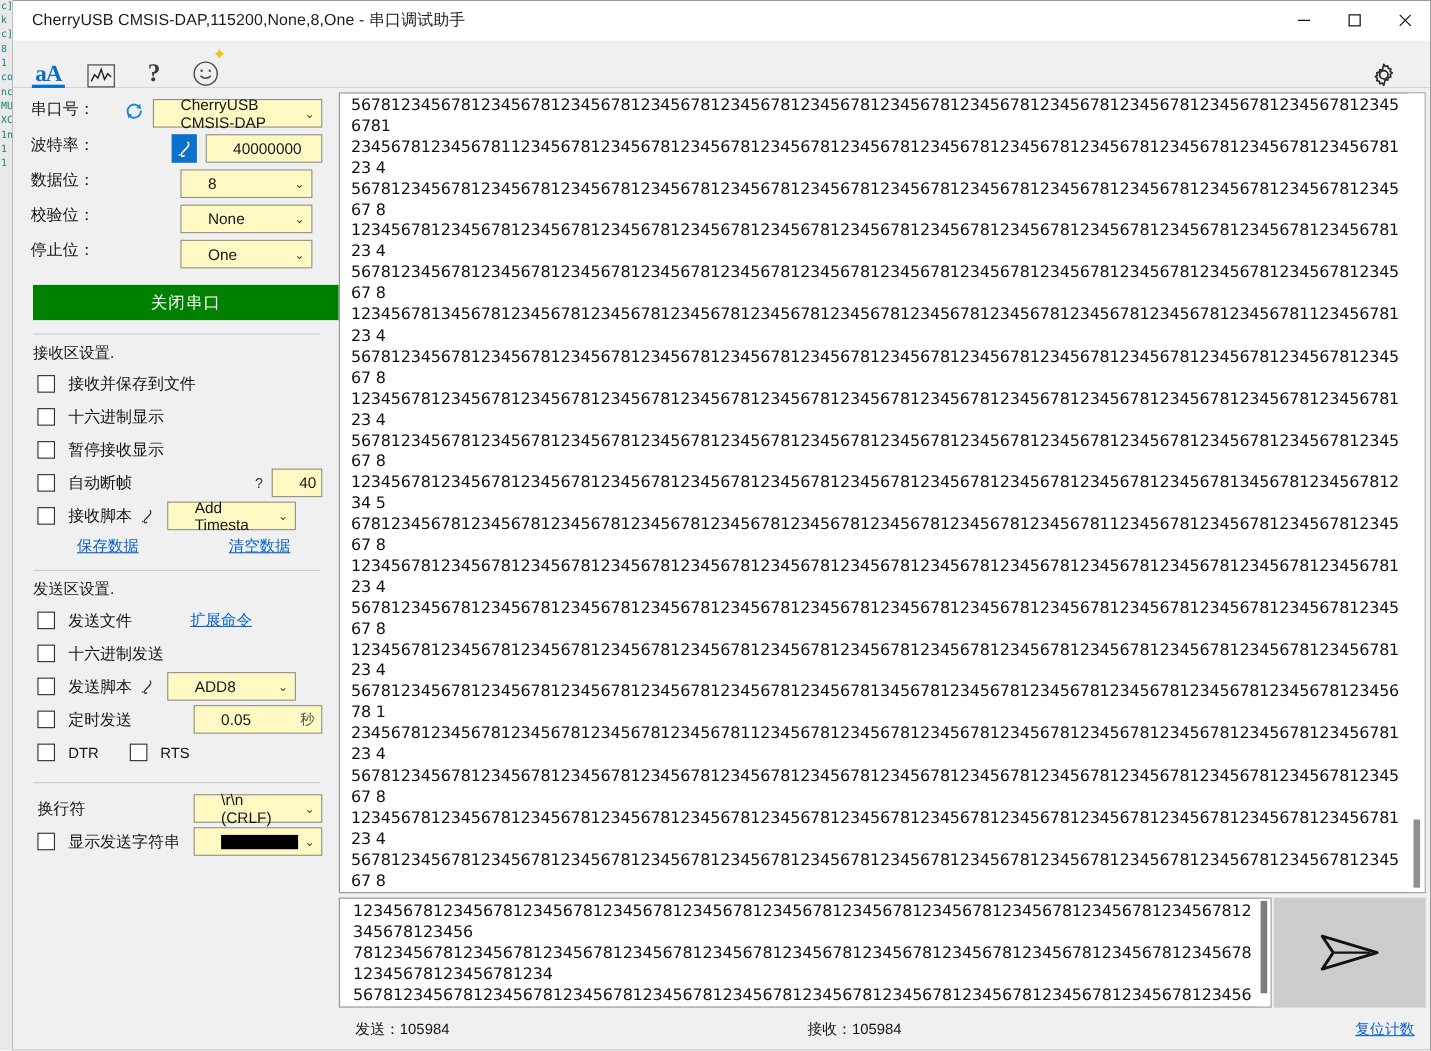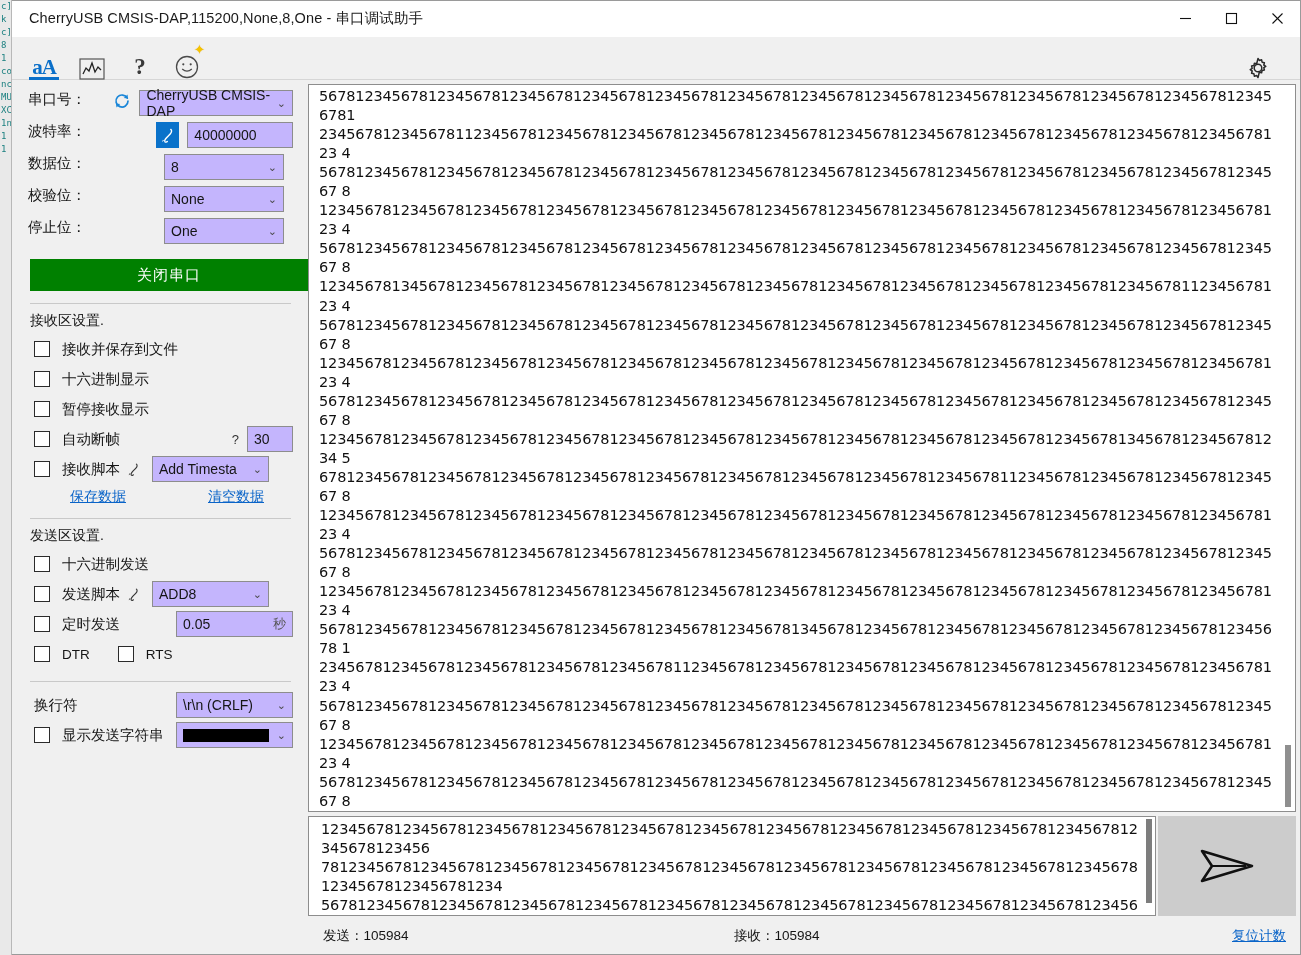--- a/index.html
+++ b/index.html
@@ -98,23 +98,23 @@
   }
   .row {
     display: flex; align-items: flex-start;
     height: 32px; margin-bottom: 0px;
   }
   .lbl {
     font-size: 14.5px; color: #151515; width: 84px; flex: none;
     white-space: nowrap;
   }
   .ctrl-box {
-    border: 1px solid #8d8d8d; background: #c4b5fd;
+    border: 1px solid #8d8d8d; background: #fef9c3;
     height: 26px; display: flex; align-items: center;
-    font-size: 14px; color: #151515; padding: 0 6px 0 6px;
+    font-size: 14px; color: #151515; padding: 0 6px 0 24px;
     position: relative;
   }
   .ctrl-box .chev { margin-left: auto; color: #4a4a4a; font-size: 11px; padding-left: 6px; }
   .sel-port { width: 172px; }
   .sel-std  { width: 120px; margin-left: 52px; }
   .inp-baud { width: 116px; margin-left: 8px; }
   .refresh-btn {
     width: 22px; height: 22px; display: flex; align-items: center; justify-content: center;
     margin-right: 8px; cursor: default;
   }
@@ -431,21 +431,21 @@
         </div>
         <div class="cbrow">
           <span class="cbox"></span>
           <span class="cblabel">暂停接收显示</span>
         </div>
         <div class="cbrow">
           <span class="cbox"></span>
           <span class="cblabel">自动断帧</span>
           <span class="qmark">?</span>
           <span class="ctrl-box inp-num">
-            <span>30</span>
+            <span>40</span>
           </span>
         </div>
         <div class="cbrow">
           <span class="cbox"></span>
           <span class="cblabel">接收脚本</span>
           <span class="pen-btn plain right-ctrl" style="margin-right:6px;">
             <svg width="15" height="15" viewBox="0 0 17 17">
               <path d="M11.8 2.4c1.5 1.1.6 3.2-.6 4.6-1.3 1.5-3.4 3.3-4.7 5.0-.7.9-1.0 1.9-.6 2.6.5.8 1.8.6 2.4-.1" fill="none" stroke="#333" stroke-width="1.3" stroke-linecap="round"></path>
               <path d="M5.0 13.6 L3.0 15.0 L3.9 12.7 Z" fill="#333"></path>
             </svg>
@@ -457,20 +457,25 @@
         </div>
         <div class="linkrow">
           <span class="link l1">保存数据</span>
           <span class="link l2">清空数据</span>
         </div>
 
         <div class="hr"></div>
 
         <div class="sect-title">发送区设置.</div>
 
+        <div class="cbrow">
+          <span class="cbox"></span>
+          <span class="cblabel">发送文件</span>
+          <span class="link right-ctrl" style="margin-right:64px;">扩展命令</span>
+        </div>
         <div class="cbrow">
           <span class="cbox"></span>
           <span class="cblabel">十六进制发送</span>
         </div>
         <div class="cbrow">
           <span class="cbox"></span>
           <span class="cblabel">发送脚本</span>
           <span class="pen-btn plain right-ctrl" style="margin-right:6px;">
             <svg width="15" height="15" viewBox="0 0 17 17">
               <path d="M11.8 2.4c1.5 1.1.6 3.2-.6 4.6-1.3 1.5-3.4 3.3-4.7 5.0-.7.9-1.0 1.9-.6 2.6.5.8 1.8.6 2.4-.1" fill="none" stroke="#333" stroke-width="1.3" stroke-linecap="round"></path>

